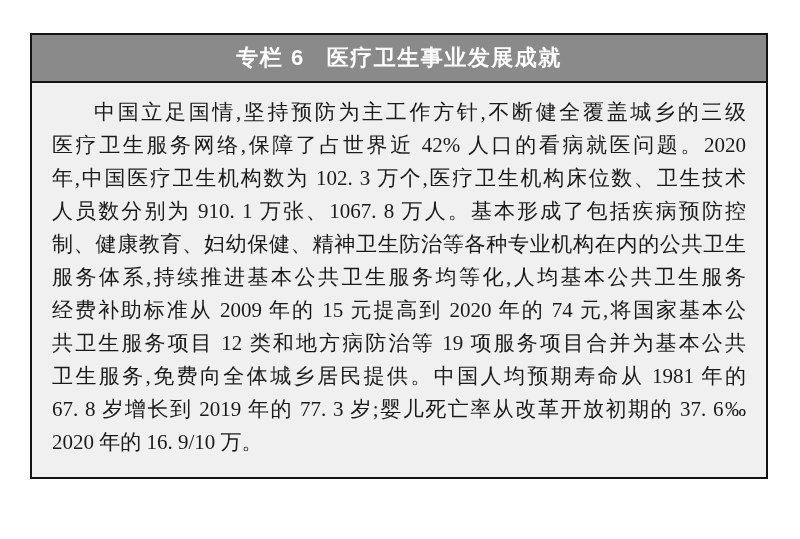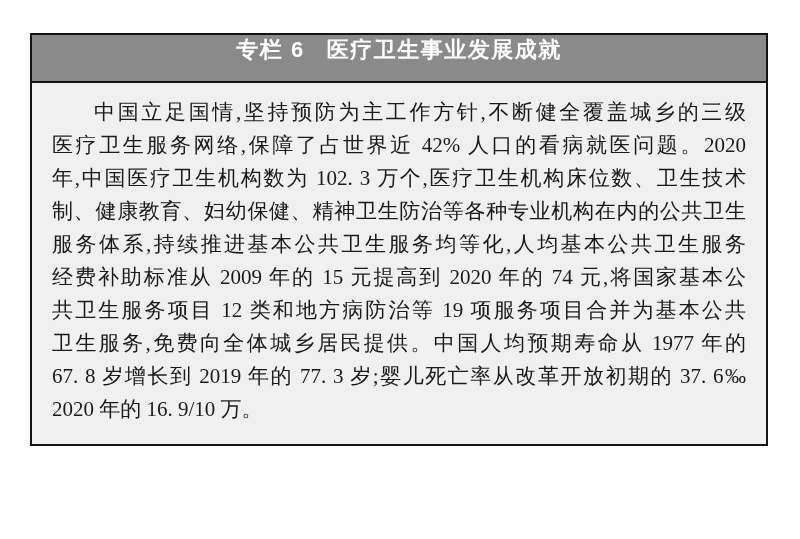--- a/index.html
+++ b/index.html
@@ -20,21 +20,21 @@
     top: 33px;
     width: 734px;
     border: 2px solid #141414;
     background: #f0f0f0;
   }
   .panel-header {
     height: 46px;
     background: #8a8a8a;
     border-bottom: 2px solid #141414;
     display: flex;
-    align-items: flex-start;
+    align-items: center;
     justify-content: center;
     color: #ffffff;
     font-family: "Liberation Sans", sans-serif;
     font-weight: bold;
     font-size: 22px;
     letter-spacing: 1.5px;
   }
   .panel-header .box-label {
     margin-right: 22px;
   }
@@ -67,22 +67,23 @@
 <div class="page">
   <div class="panel">
     <div class="panel-header">
       <span class="box-label">专栏 6</span>
       <span class="box-title">医疗卫生事业发展成就</span>
     </div>
     <div class="panel-body">
       <div class="line first">中国立足国情,坚持预防为主工作方针,不断健全覆盖城乡的三级</div>
       <div class="line">医疗卫生服务网络,保障了占世界近 42% 人口的看病就医问题。2020</div>
       <div class="line">年,中国医疗卫生机构数为 102. 3 万个,医疗卫生机构床位数、卫生技术</div>
+      <div class="line">人员数分别为 910. 1 万张、1067. 8 万人。基本形成了包括疾病预防控</div>
       <div class="line">制、健康教育、妇幼保健、精神卫生防治等各种专业机构在内的公共卫生</div>
       <div class="line">服务体系,持续推进基本公共卫生服务均等化,人均基本公共卫生服务</div>
       <div class="line">经费补助标准从 2009 年的 15 元提高到 2020 年的 74 元,将国家基本公</div>
       <div class="line">共卫生服务项目 12 类和地方病防治等 19 项服务项目合并为基本公共</div>
-      <div class="line">卫生服务,免费向全体城乡居民提供。中国人均预期寿命从 1977 年的</div>
+      <div class="line">卫生服务,免费向全体城乡居民提供。中国人均预期寿命从 1981 年的</div>
       <div class="line">67. 8 岁增长到 2019 年的 77. 3 岁;婴儿死亡率从改革开放初期的 37. 6‰</div>
       <div class="line last">2020 年的 16. 9/10 万。</div>
     </div>
   </div>
 </div>
 
 </body></html>

